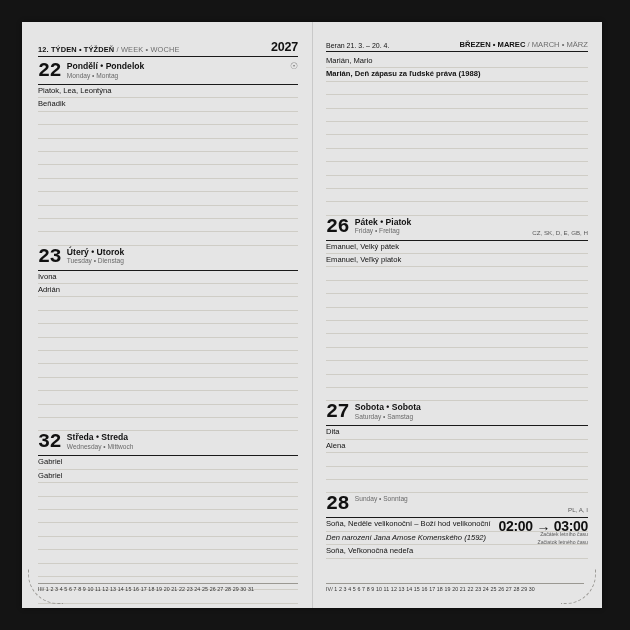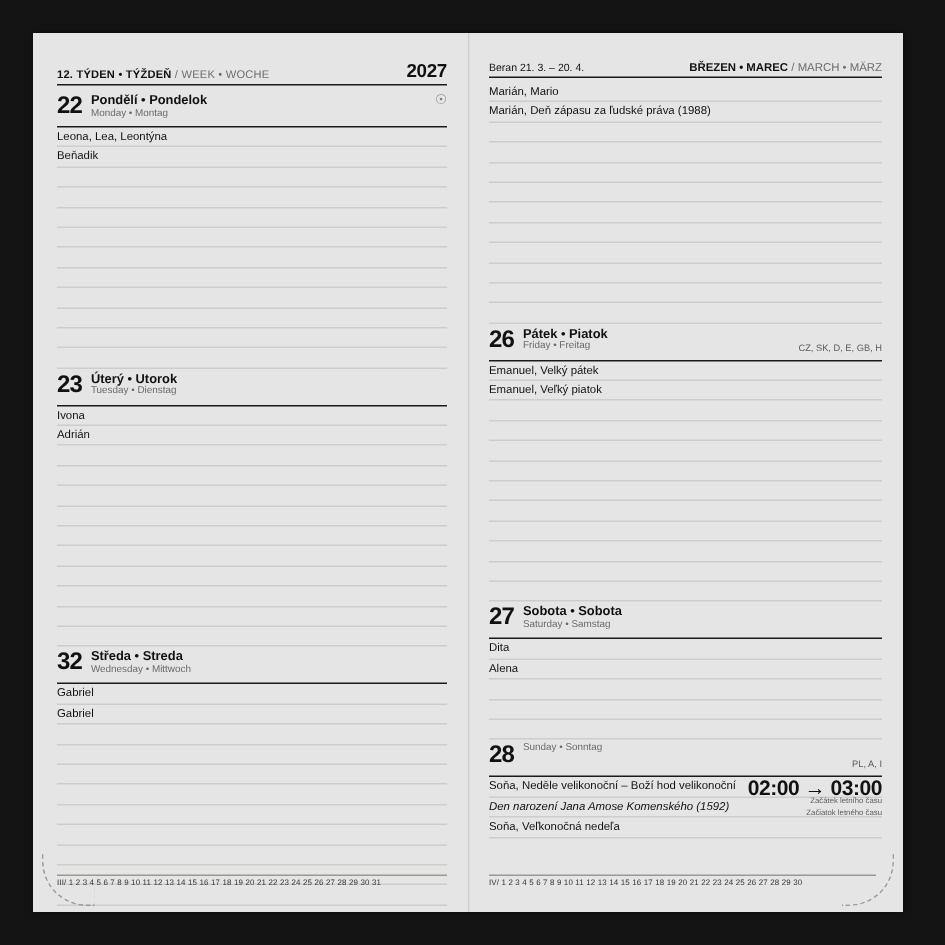--- a/index.html
+++ b/index.html
@@ -78,27 +78,28 @@
     margin-bottom: 0;
   }
   .day-head {
     display: flex;
     align-items: flex-start;
     border-bottom: 1.2px solid #1a1a1a;
     padding-bottom: 2px;
     min-height: 22px;
   }
   .day-num {
-    font-size: 16px;
+    font-size: 20px;
     font-weight: bold;
     line-height: 19px;
     color: #111;
     letter-spacing: -0.6px;
     margin-right: 6px;
     padding-top: 1px;
+    font-family: Liberation Mono, monospace;
   }
   .day-names {
     flex: 1 1 auto;
     padding-top: 1px;
   }
   .day-main {
     font-size: 8.6px;
     font-weight: bold;
     color: #111;
     line-height: 10px;
@@ -131,21 +132,21 @@
     border-bottom: 0.7px solid #cfcdc6;
     font-size: 7.6px;
     color: #111;
     line-height: 12.4px;
     white-space: nowrap;
     overflow: hidden;
   }
   .line.name { font-weight: normal; }
   .line.bold { font-weight: normal; }
   .line.ital { font-style: italic; }
-  .line.semi { font-weight: normal; }
+  .line.semi { font-weight: bold; }
 
   
   .time-note {
     position: absolute;
     right: 0;
     bottom: 13px;
     text-align: right;
     line-height: 8px;
   }
   .time-note .big {
@@ -215,21 +216,21 @@
         <div class="day">
           <div class="day-head">
             <div class="day-num">22</div>
             <div class="day-names">
               <div class="day-main">Pondělí • Pondelok</div>
               <div class="day-sub">Monday • Montag</div>
             </div>
             <div class="moon">☉</div>
           </div>
           <div class="lines">
-            <div class="line name">Leona, Lea, Leontýna</div>
+            <div class="line name">Piatok, Lea, Leontýna</div>
             <div class="line name">Beňadik</div>
             <div class="line"></div>
             <div class="line"></div>
             <div class="line"></div>
             <div class="line"></div>
             <div class="line"></div>
             <div class="line"></div>
             <div class="line"></div>
             <div class="line"></div>
             <div class="line"></div>

